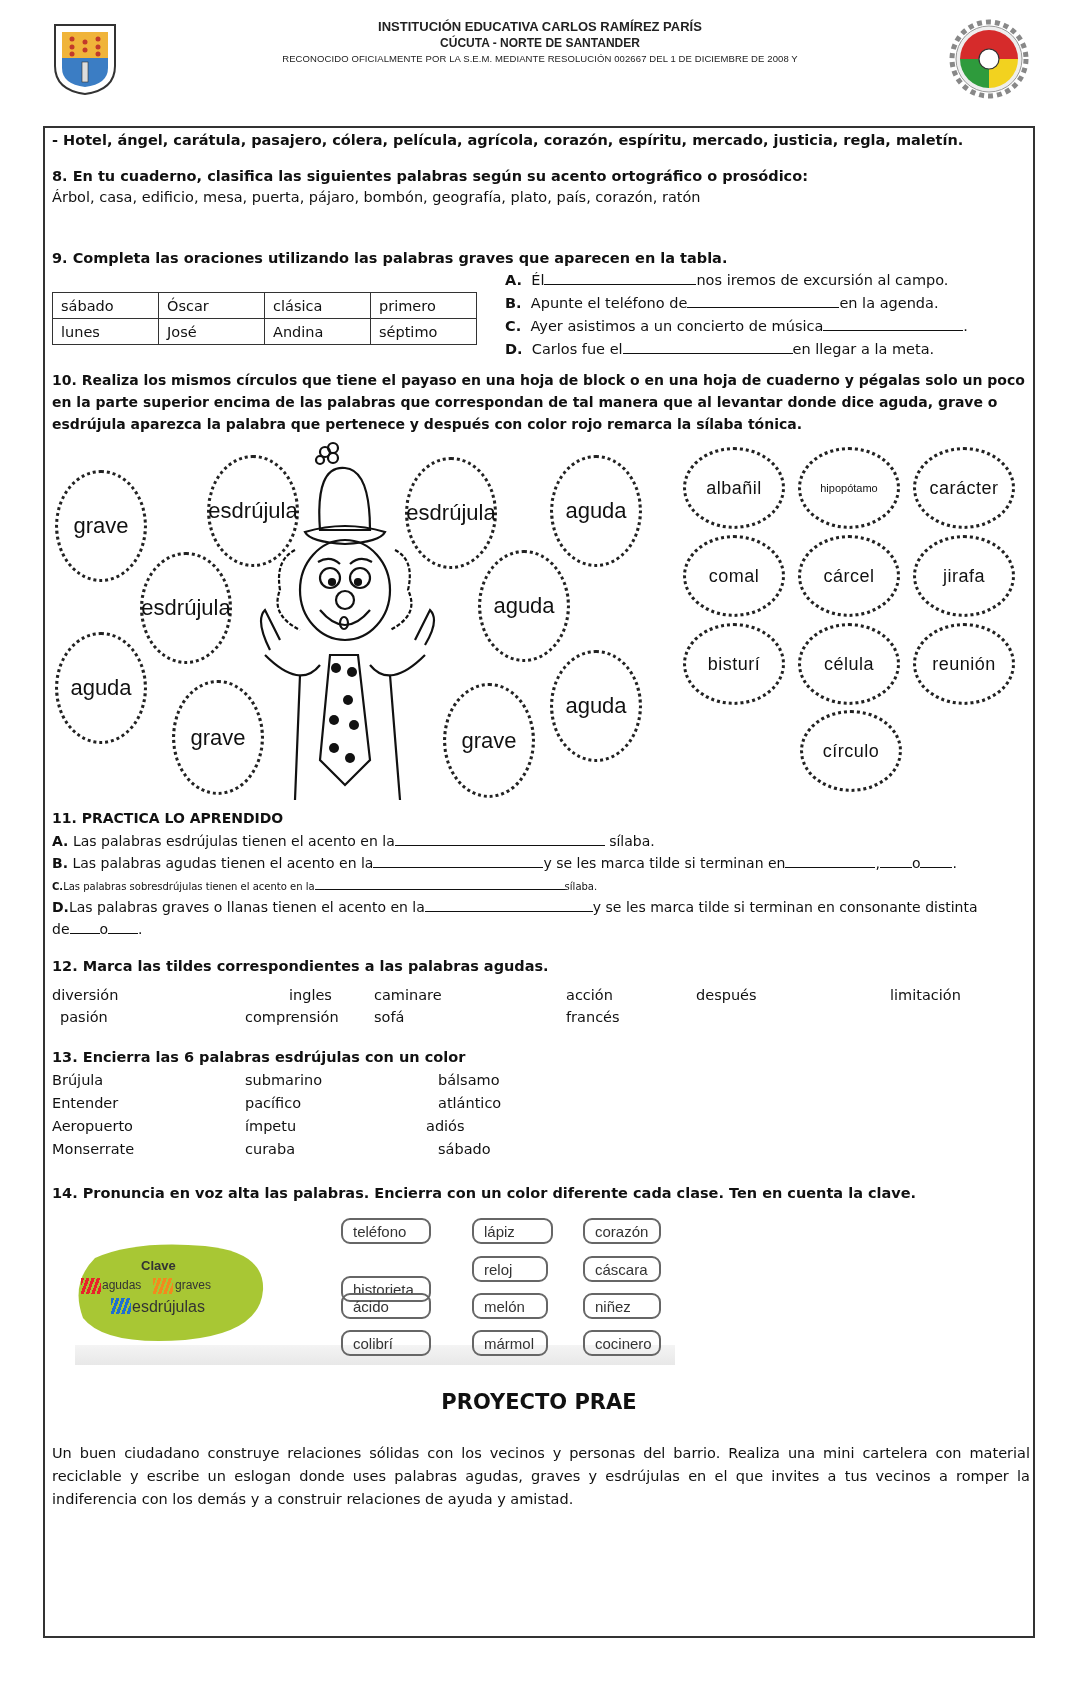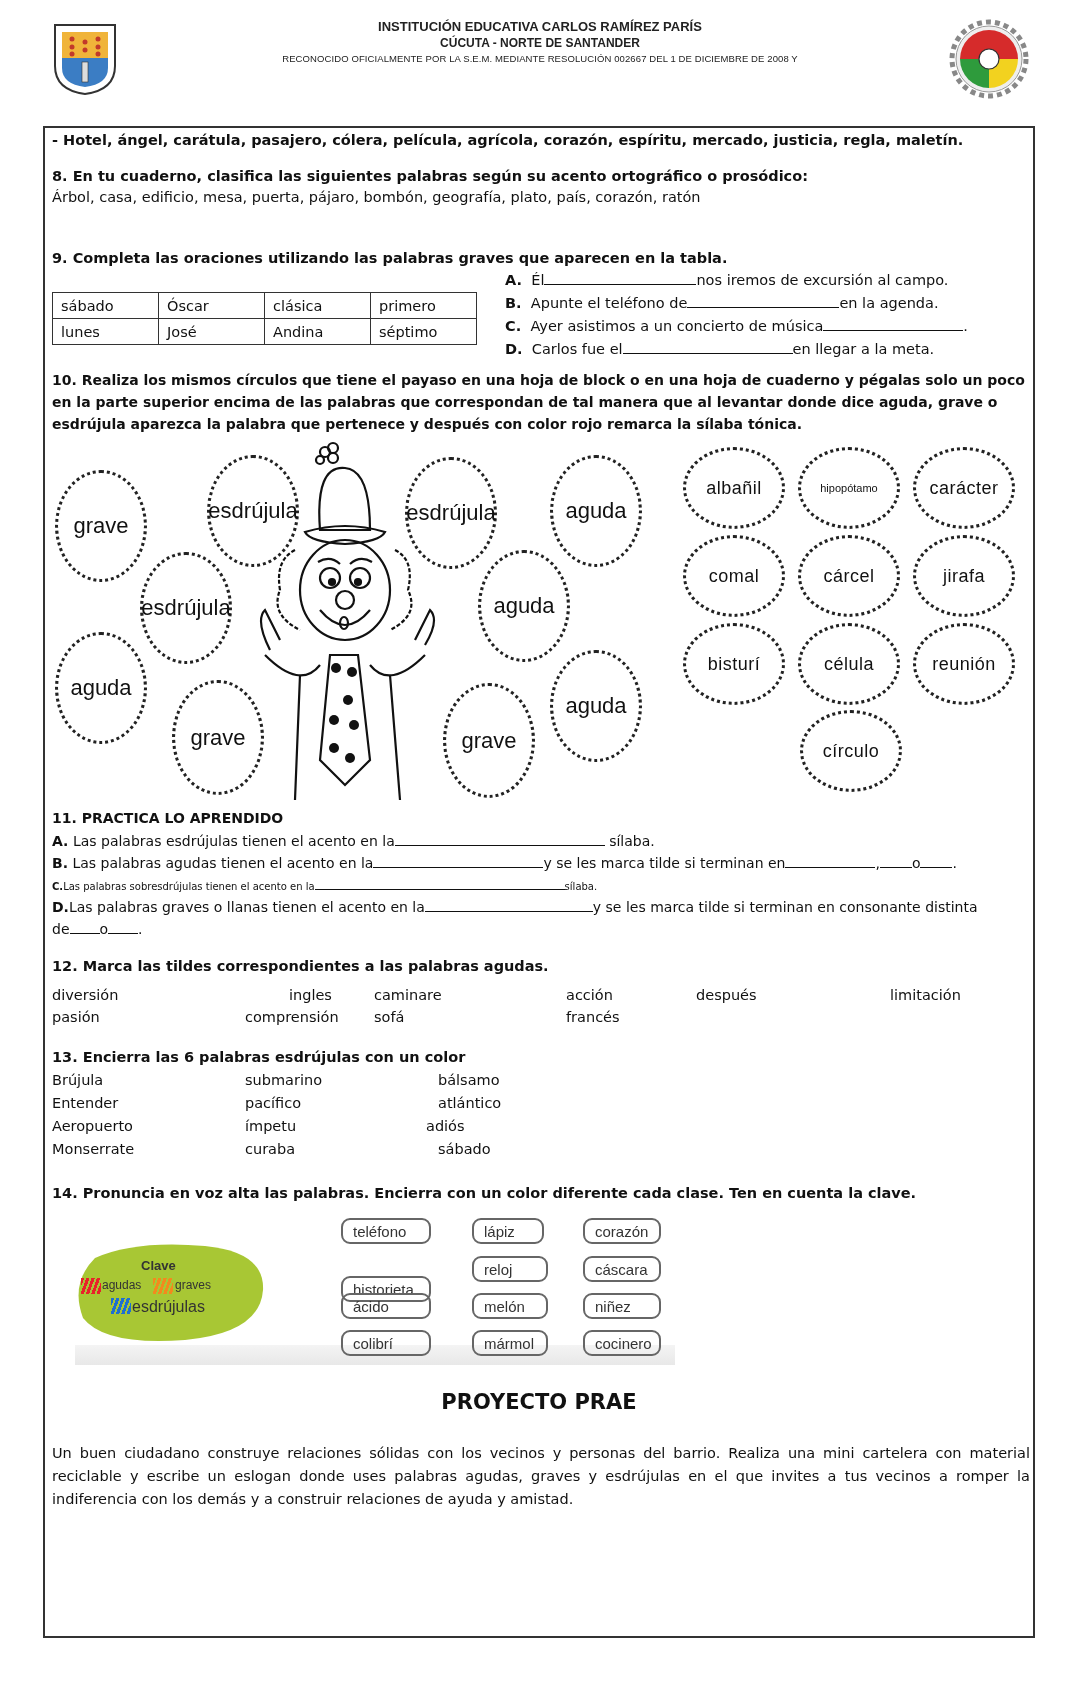--- a/index.html
+++ b/index.html
@@ -201,21 +201,21 @@
   <span>de</span><span class="blank" style="width:30px"></span><span>o</span><span class="blank" style="width:30px"></span><span>.</span>
 </div>
 
 <div class="txt bold" style="left:52px; top:956px;">12. Marca las tildes correspondientes a las palabras agudas.</div>
 <div class="txt" style="left:52px; top:985px;">diversión</div>
 <div class="txt" style="left:245px; top:985px;margin-left:44px;">ingles</div>
 <div class="txt" style="left:374px; top:985px;">caminare</div>
 <div class="txt" style="left:566px; top:985px;">acción</div>
 <div class="txt" style="left:696px; top:985px;">después</div>
 <div class="txt" style="left:890px; top:985px;">limitación</div>
-<div class="txt" style="left:52px; top:1007px;">pasión</div>
+<div class="txt" style="left:60px; top:1007px;">pasión</div>
 <div class="txt" style="left:245px; top:1007px;">comprensión</div>
 <div class="txt" style="left:374px; top:1007px;">sofá</div>
 <div class="txt" style="left:566px; top:1007px;">francés</div>
 
 <div class="txt bold" style="left:52px; top:1047px;">13. Encierra las 6 palabras esdrújulas con un color</div>
 <div class="txt" style="left:52px; top:1070px;">Brújula</div>
 <div class="txt" style="left:52px; top:1093px;">Entender</div>
 <div class="txt" style="left:52px; top:1116px;">Aeropuerto</div>
 <div class="txt" style="left:52px; top:1139px;">Monserrate</div>
 <div class="txt" style="left:245px; top:1070px;">submarino</div>
@@ -236,21 +236,21 @@
   <div style="position:absolute; left:66px; top:20px; font-family:'Liberation Sans',sans-serif; font-size:13px; font-weight:bold; color:#333;">Clave</div>
   <div style="position:absolute; left:6px; top:40px; width:20px; height:16px; background:repeating-linear-gradient(110deg,#e8232a 0 3px,transparent 3px 5px);"></div>
   <div style="position:absolute; left:27px; top:40px; font-family:'Liberation Sans',sans-serif; font-size:12px; color:#333;">agudas</div>
   <div style="position:absolute; left:78px; top:40px; width:20px; height:16px; background:repeating-linear-gradient(110deg,#f28a1e 0 3px,transparent 3px 5px);"></div>
   <div style="position:absolute; left:100px; top:40px; font-family:'Liberation Sans',sans-serif; font-size:12px; color:#333;">graves</div>
   <div style="position:absolute; left:36px; top:60px; width:20px; height:16px; background:repeating-linear-gradient(110deg,#1f6fd1 0 3px,transparent 3px 5px);"></div>
   <div style="position:absolute; left:57px; top:60px; font-family:'Liberation Sans',sans-serif; font-size:16px; color:#333;">esdrújulas</div>
 </div>
 
 <div class="wordbox" style="left:341px; top:1218px; width:90px;">teléfono</div>
-<div class="wordbox" style="left:472px; top:1218px; width:72px;">lápiz</div>
+<div class="wordbox" style="left:472px; top:1218px; width:81px;">lápiz</div>
 <div class="wordbox" style="left:583px; top:1218px; width:78px;">corazón</div>
 <div class="wordbox" style="left:341px; top:1256px; width:90px;margin-top:20px;">historieta</div>
 <div class="wordbox" style="left:472px; top:1256px; width:76px;">reloj</div>
 <div class="wordbox" style="left:583px; top:1256px; width:78px;">cáscara</div>
 <div class="wordbox" style="left:341px; top:1293px; width:90px;">ácido</div>
 <div class="wordbox" style="left:472px; top:1293px; width:76px;">melón</div>
 <div class="wordbox" style="left:583px; top:1293px; width:78px;">niñez</div>
 <div class="wordbox" style="left:341px; top:1330px; width:90px;">colibrí</div>
 <div class="wordbox" style="left:472px; top:1330px; width:76px;">mármol</div>
 <div class="wordbox" style="left:583px; top:1330px; width:78px;">cocinero</div>

